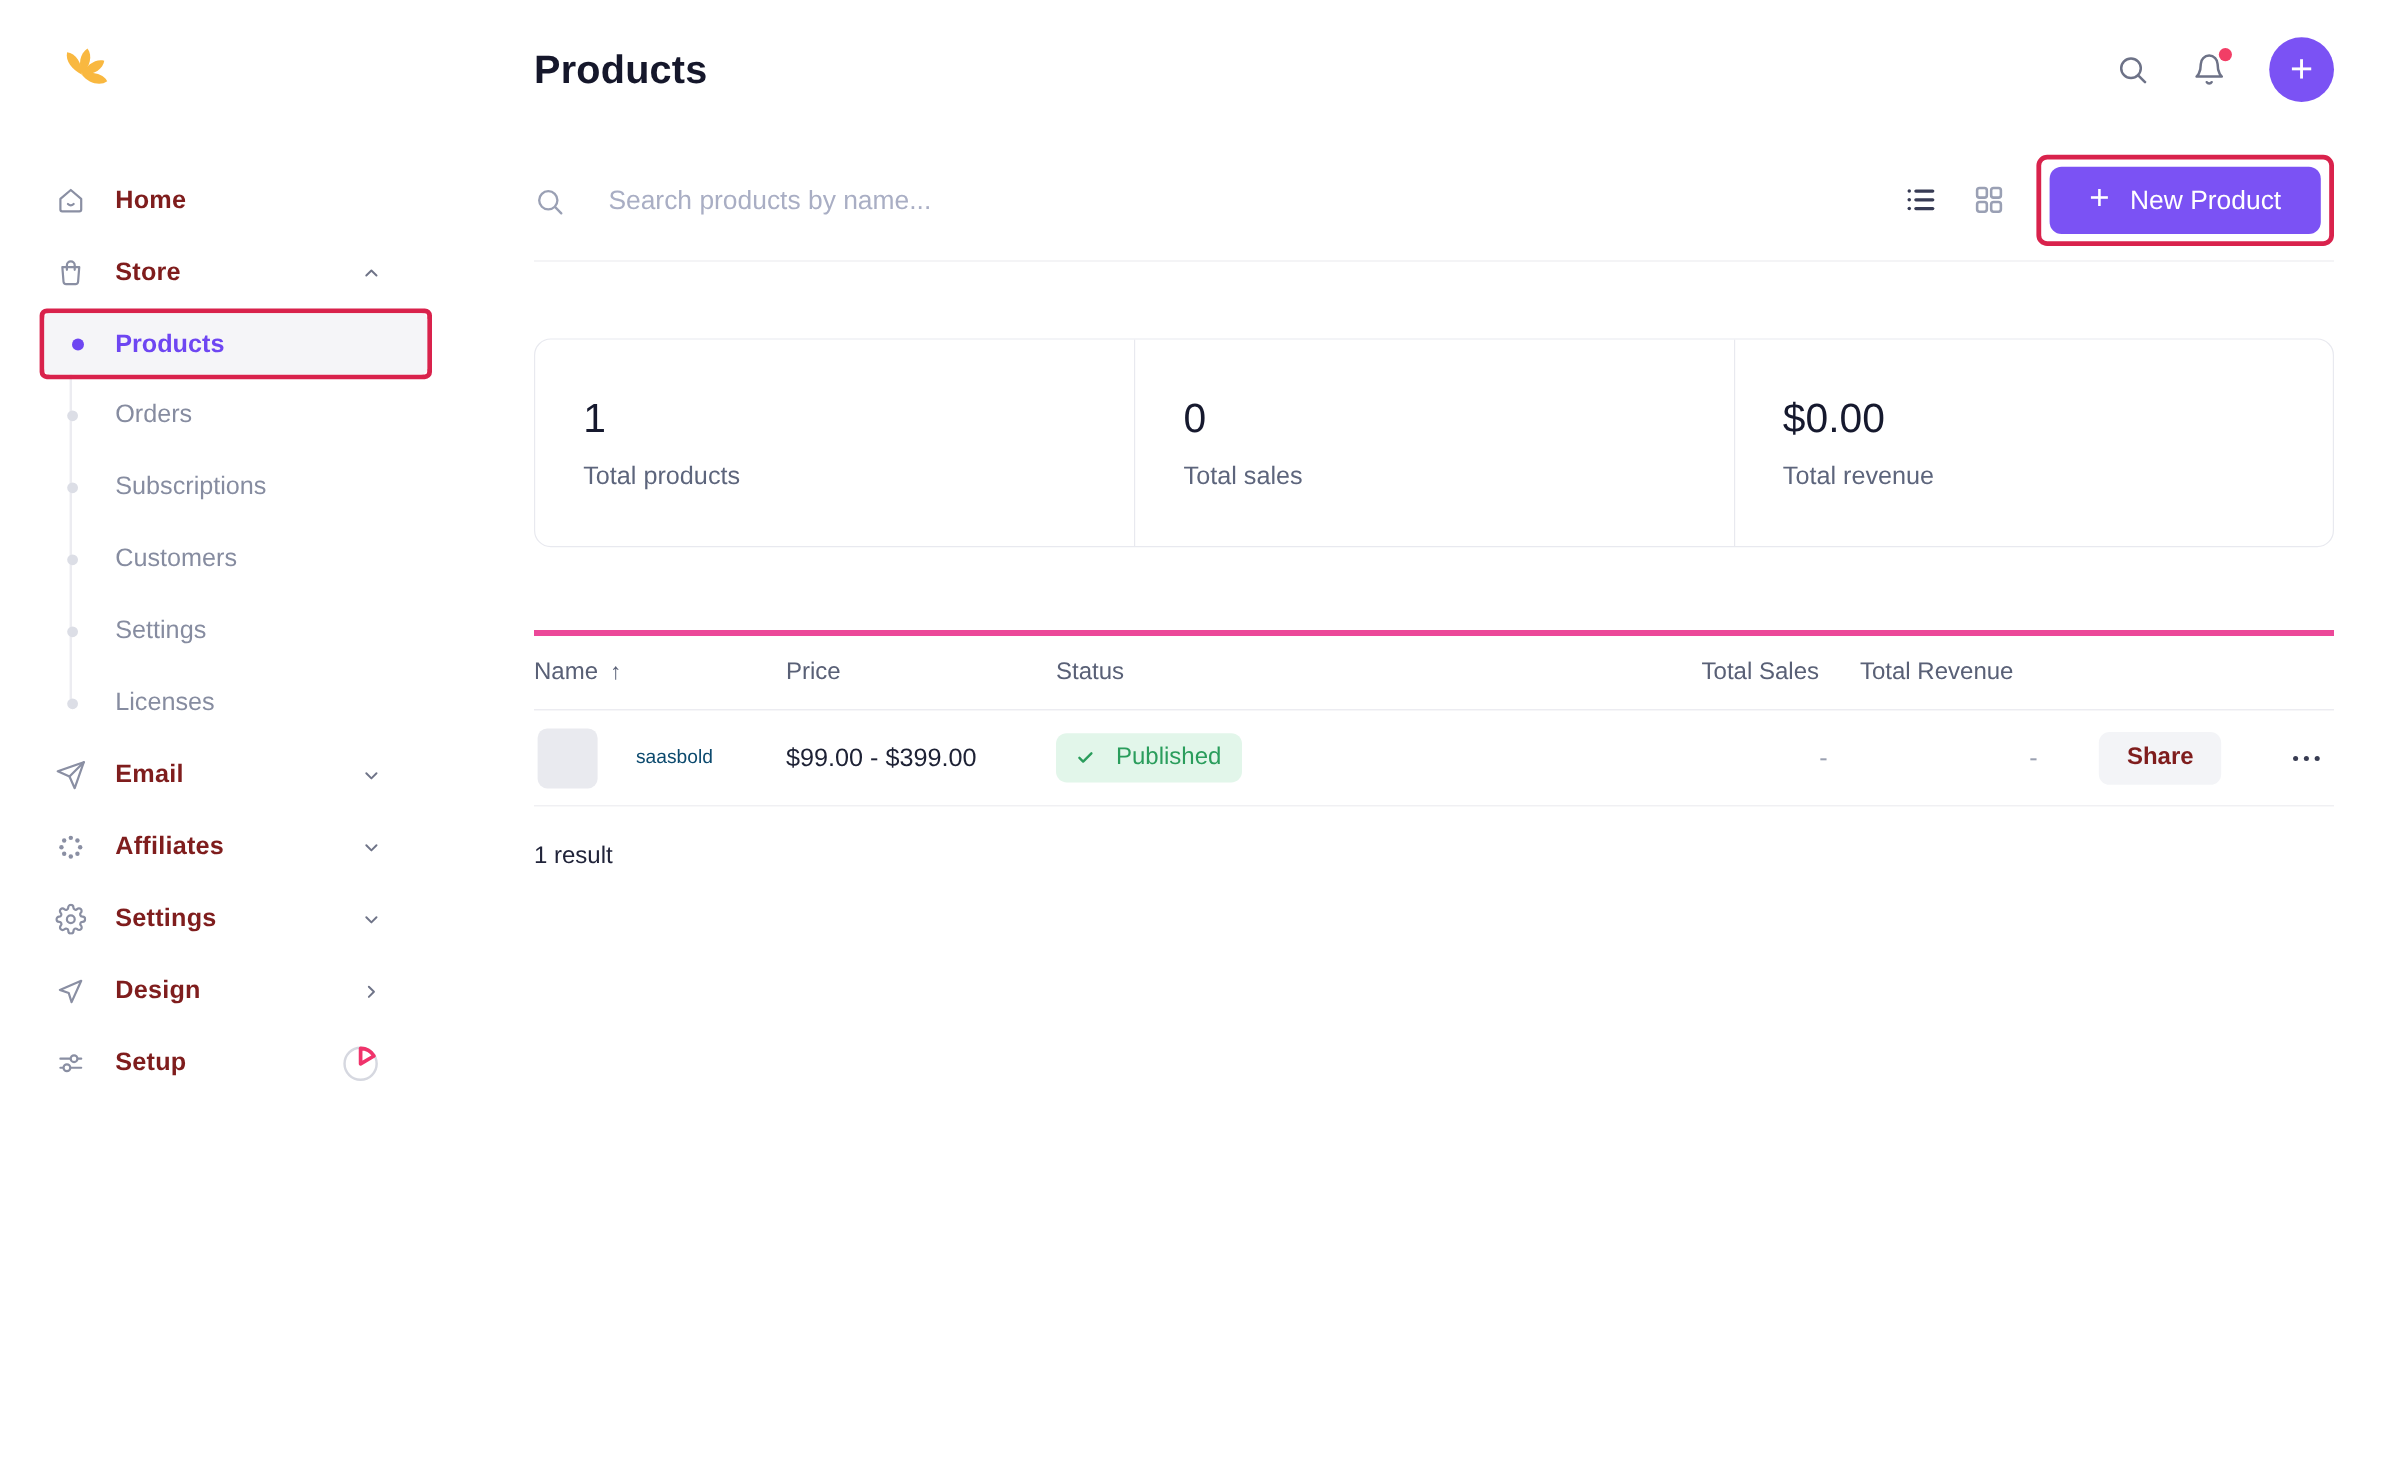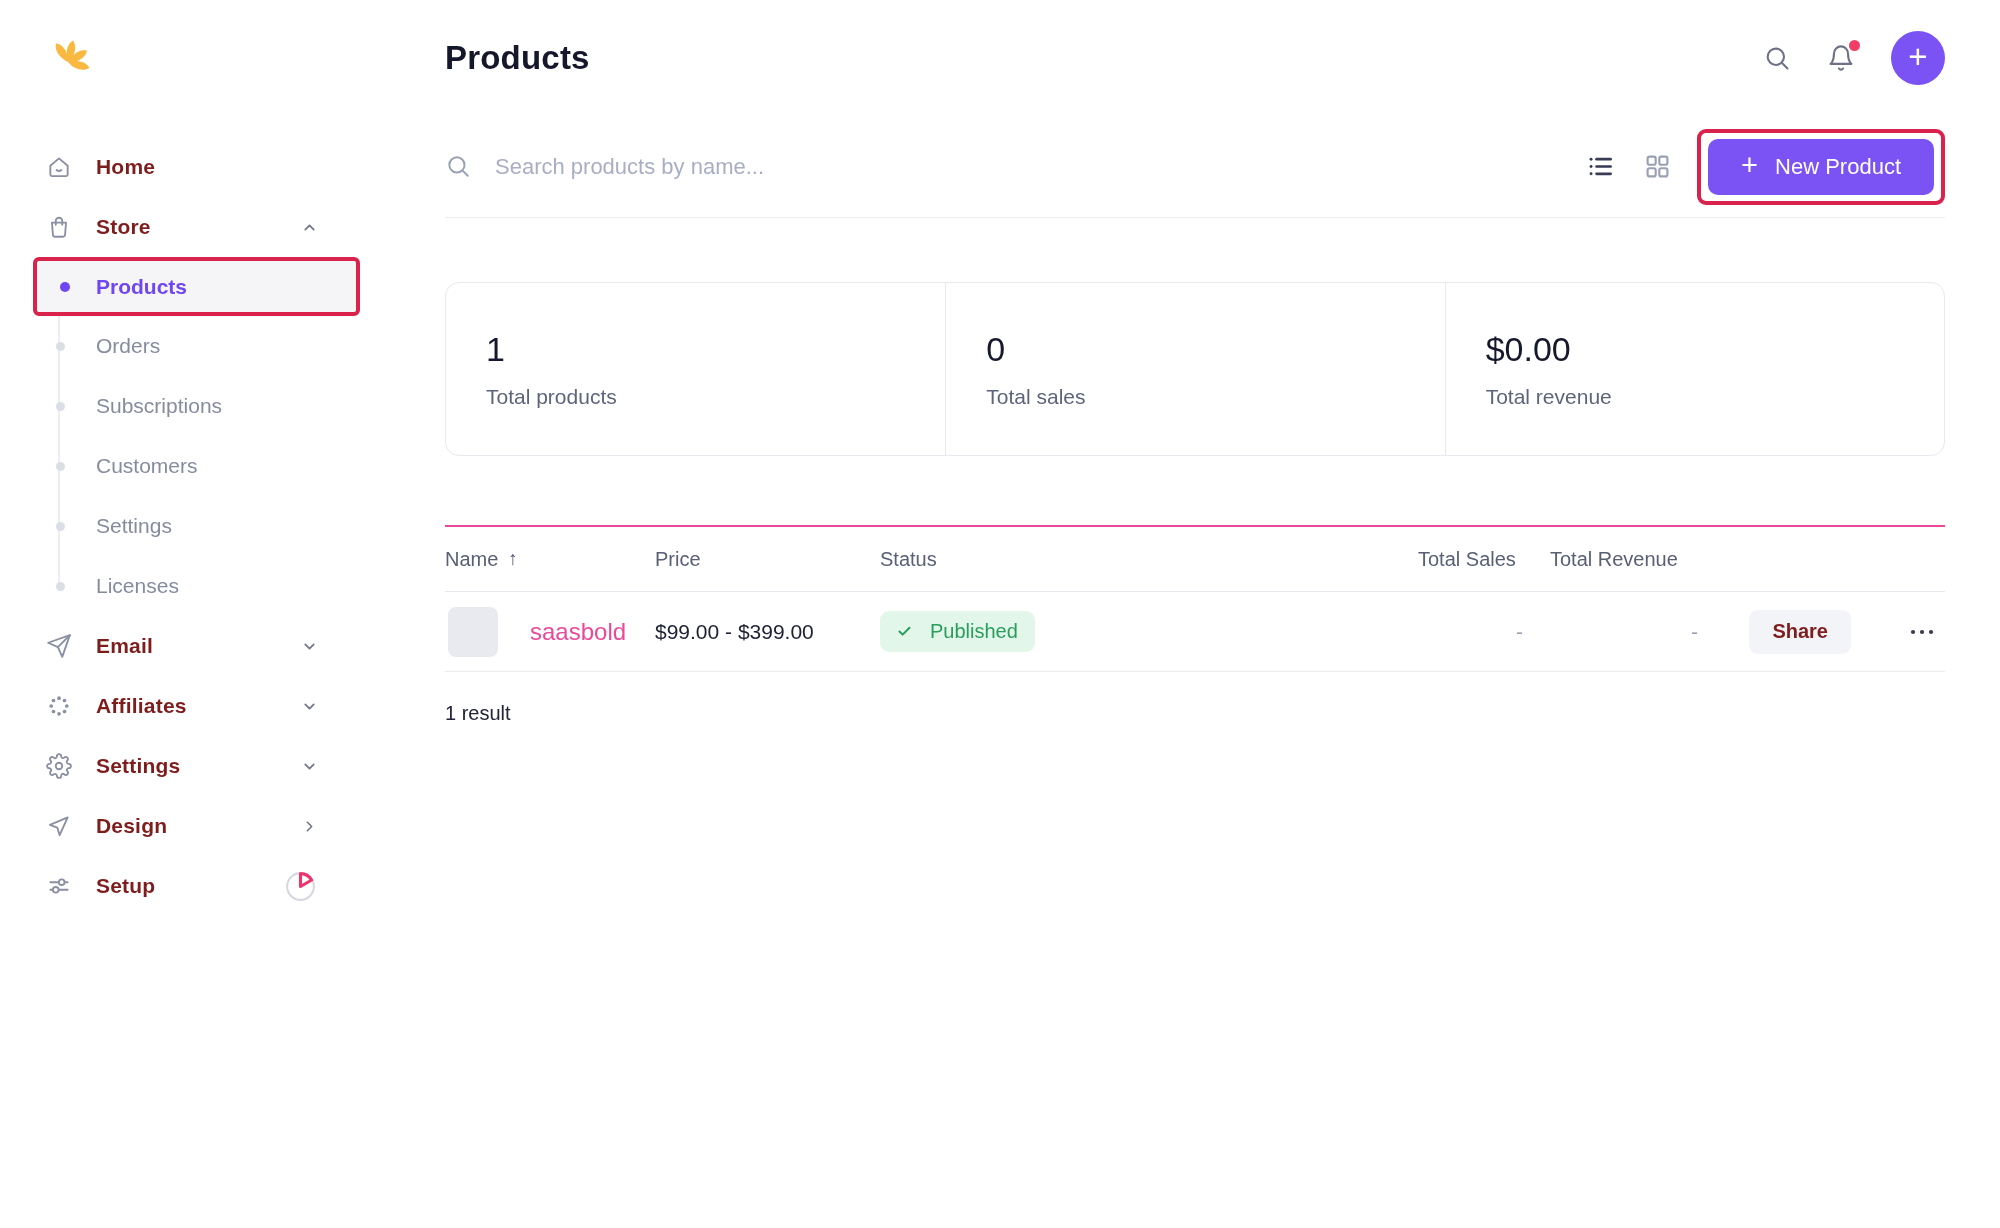--- a/index.html
+++ b/index.html
@@ -39,49 +39,49 @@
   .main { position:absolute; left:445px; top:0; width:1500px; }
   .main-header { height:116px; display:flex; align-items:center; justify-content:space-between; }
   .page-title { font-size:33px; font-weight:700; color:#15172b; letter-spacing:.2px; }
   .header-icons { display:flex; align-items:center; gap:36px; }
   .hicon { width:28px; height:28px; color:#6d7287; cursor:pointer; }
   .bell-wrap { position:relative; cursor:pointer; }
   .bell-dot { position:absolute; top:-4px; right:-5px; width:11px; height:11px; border-radius:50%; background:#f23e66; }
   .avatar-btn { width:54px; height:54px; border-radius:50%; background:#7b52f4; color:#fff; border:none; display:flex; align-items:center; justify-content:center; font-size:33px; font-weight:300; font-family:inherit; cursor:pointer; padding-bottom:4px; }
 
   .toolbar { height:102px; display:flex; align-items:center; border-bottom:1px solid #ededf1; }
-  .search-box { display:flex; align-items:flex-start; gap:22px; flex:1; }
+  .search-box { display:flex; align-items:flex-end; gap:34px; flex:1; }
   .sicon { width:26px; height:26px; color:#9aa0b4; flex:none; }
   .search-input { border:none; outline:none; font-size:22px; color:#2b2e42; width:700px; background:transparent; font-family:inherit; }
   .search-input::placeholder { color:#a9aec4; }
   .view-toggles { display:flex; align-items:center; gap:30px; margin-right:26px; }
   .vicon { width:27px; height:27px; cursor:pointer; }
   .vicon-list { color:#373b54; }
   .vicon-grid { color:#9aa0b4; }
   .annotation-ring { border:4px solid #d9224c; border-radius:9px; padding:6px 7px; }
   .new-product-btn { height:56px; padding:0 33px; background:#7b52f4; color:#fff; border:none; border-radius:10px; font-size:22px; font-weight:500; display:flex; align-items:center; gap:17px; font-family:inherit; cursor:pointer; }
   .np-plus { font-size:29px; font-weight:300; margin-top:-3px; }
 
   .stats { margin-top:64px; height:174px; border:1px solid #e8e9ef; border-radius:14px; display:grid; grid-template-columns:1fr 1fr 1fr; }
   .stat-cell { padding-left:40px; display:flex; flex-direction:column; justify-content:center; gap:16px; }
   .stat-cell + .stat-cell { border-left:1px solid #e8e9ef; }
   .stat-value { font-size:34px; font-weight:500; color:#16192e; }
   .stat-label { font-size:21px; color:#5d657c; }
 
   .table { margin-top:69px; }
   .t-head,.t-row { display:grid; grid-template-columns:210px 225px 538px 115px 187px 225px; align-items:center; }
-  .t-head { height:67px; border-top:2px solid #ec4899; border-bottom:1px solid #e8e8ee; }
+  .t-head { height:67px; border-top:5px solid #ec4899; border-bottom:1px solid #e8e8ee; }
   .th { font-size:20px; color:#596076; font-weight:500; }
   .th-name { display:flex; align-items:center; gap:10px; cursor:pointer; }
   .sort-arrow { font-size:19px; color:#596076; }
   .th-revenue { padding-left:17px; }
   .t-row { height:80px; border-bottom:1px solid #ededf1; }
   .cell-name { display:flex; align-items:center; }
   .thumb { width:50px; height:50px; border-radius:8px; background:#e9eaef; margin-left:3px; margin-right:32px; flex:none; }
-  .name-text { font-size:24px; color:#ec4899; }
+  .name-text { font-size:16px; color:#0c4a6e; }
   .price-text { font-size:21px; color:#1d2134; }
   .badge { display:inline-flex; align-items:center; gap:18px; background:#e2f6ea; color:#2a9d5c; font-size:20px; padding:9px 17px; border-radius:9px; width:max-content; }
   .ck { width:15px; height:15px; flex:none; }
   .cell-dash { text-align:right; padding-right:10px; color:#9aa0b0; font-size:21px; }
   .cell-dash.rev { padding-right:22px; }
   .cell-actions { display:flex; align-items:center; justify-content:flex-end; gap:54px; padding-right:6px; }
   .share-btn { background:#f3f4f7; border:none; border-radius:9px; height:44px; padding:0 23px; font-size:20px; font-weight:600; color:#7f1d1d; font-family:inherit; cursor:pointer; }
   .menu-btn { background:none; border:none; padding:4px; color:#383c52; cursor:pointer; }
   .result-count { margin-top:30px; font-size:20px; font-weight:500; color:#21243a; }
 </style>

